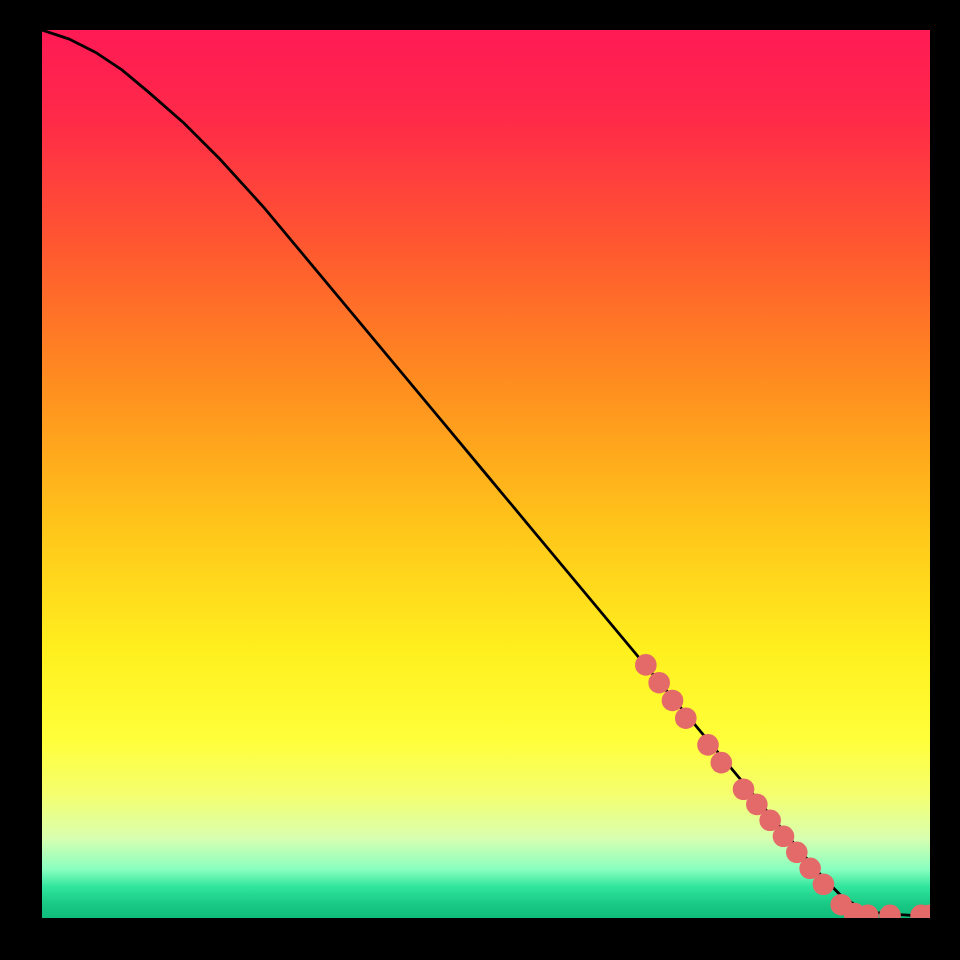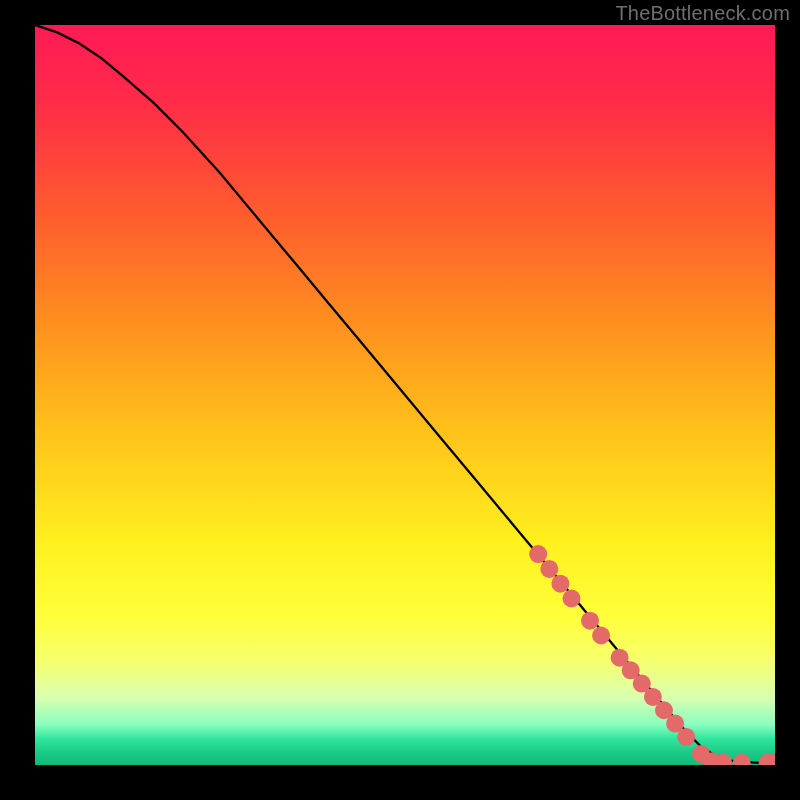--- a/index.html
+++ b/index.html
@@ -39,21 +39,20 @@
     left: 0; top: 0;
     width: 100%;
     height: 100%;
     display: block;
   }
 </style>
 </head>
 <body>
 
 <div class="canvas">
-  <div class="watermark">TheBottleneck.com</div>
 
   <div class="plot-area">
     <svg id="bg-svg" viewBox="0 0 740 740" preserveAspectRatio="none">
       <defs>
         <linearGradient id="bgGrad" x1="0" y1="0" x2="0" y2="1">
             <stop offset="0%" stop-color="#ff1a55"></stop>
             <stop offset="10%" stop-color="#ff2a48"></stop>
             <stop offset="25%" stop-color="#ff5a2f"></stop>
             <stop offset="40%" stop-color="#ff8e1f"></stop>
             <stop offset="55.00000000000001%" stop-color="#ffc21a"></stop>

